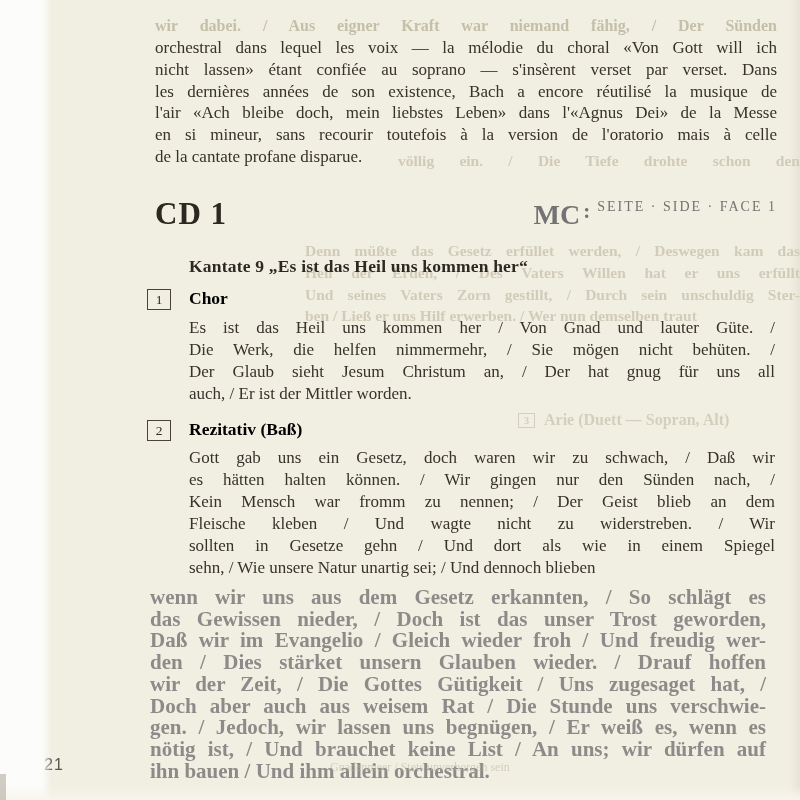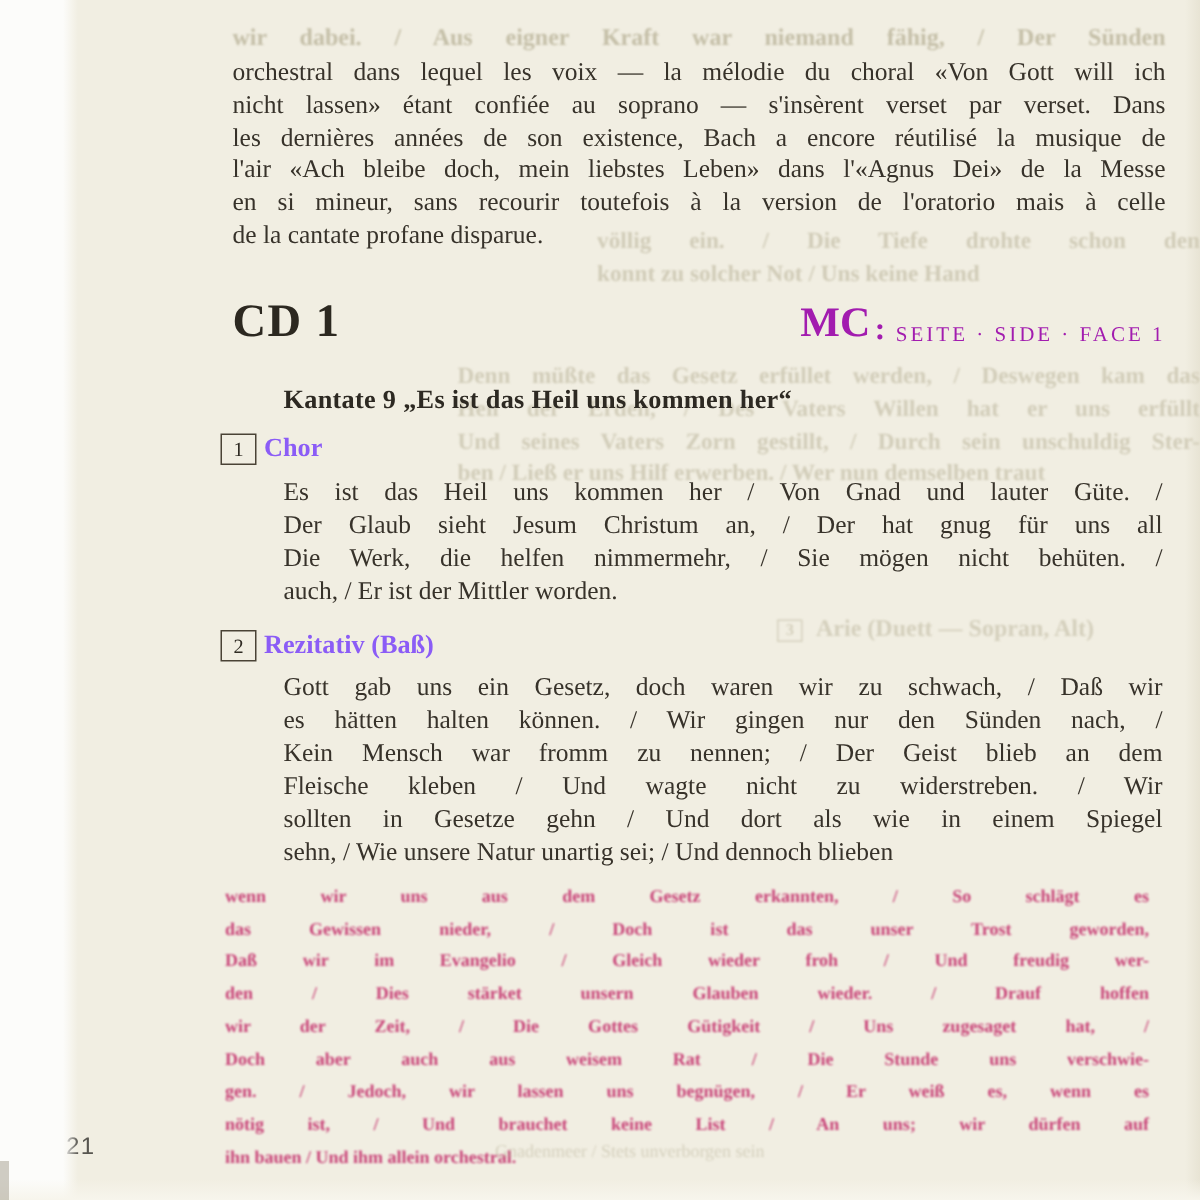--- a/index.html
+++ b/index.html
@@ -42,59 +42,59 @@
   .st .tline-last { text-align-last:left; }
   .st-top   { left:155px; top:17px;  width:622px; font-size:16px; opacity:.85;
               text-align:justify; text-align-last:justify; }
   .st-a     { left:398px; top:150px; width:402px; font-size:15.5px; line-height:22px; opacity:.62; }
   .st-b     { left:305px; top:240px; width:495px; font-size:15.5px; line-height:21.8px; opacity:.6; }
   .st-aria  { left:518px; top:411px; font-size:16px; opacity:.55; display:flex; align-items:center; gap:9px; }
   .st-aria .st-box {
     width:17px; height:15px; border:1.5px solid #bdb79e; box-sizing:border-box;
     display:flex; align-items:center; justify-content:center; font-size:11px;
   }
-  .st-bottom { left:150px; top:587px; width:616px; font-size:12px; line-height:21.7px;
-               opacity:.8; color:#be185d; }
+  .st-bottom { left:150px; top:587px; width:616px; font-size:21px; line-height:21.7px;
+               opacity:.8; color:#737373; }
   .st-gnaden { left:330px; top:760px; font-size:12px; opacity:.55; font-weight:400; }
 
   
   .intro {
     position:absolute; left:155px; top:37px; width:622px;
     font-size:17px; line-height:21.8px; color:#37322a;
   }
   .tline { text-align:justify; text-align-last:justify; }
   .tline-last { text-align-last:left; }
 
   .header-row {
     position:absolute; left:155px; top:196px; width:622px;
     display:flex; justify-content:space-between; align-items:baseline;
   }
   .cd-title {
     font-size:31px; font-weight:600; letter-spacing:1px; color:#2c2820;
   }
-  .mc-wrap { display:flex; align-items:flex-end; color:#a21caf; }
+  .mc-wrap { display:flex; align-items:flex-start; color:#737373; }
   .mc-big   { font-size:28px; font-weight:600; }
   .mc-colon { font-size:21px; font-weight:600; margin:0 7px 0 3px; }
   .mc-small { font-size:14px; font-weight:500; letter-spacing:2px; }
 
   .kantate {
     position:absolute; left:189px; top:256px; margin:0;
     font-size:17.5px; font-weight:700; color:#2d2922; letter-spacing:.2px;
   }
 
   .track-num {
     position:absolute; width:24px; height:21px; box-sizing:border-box;
     border:1.8px solid #4a4336; color:#2f2b23;
     display:flex; align-items:center; justify-content:center;
     font-size:13.5px; background:transparent;
   }
   #t1-num { left:147px; top:289px; }
   #t2-num { left:147px; top:420px; }
   .track-head {
-    position:absolute; left:176px; font-size:17.5px; font-weight:700; color:#8b5cf6;
+    position:absolute; left:189px; font-size:17.5px; font-weight:700; color:#000000;
   }
   #t1-head { top:288px; }
   #t2-head { top:419px; }
   .track-text {
     position:absolute; left:189px; width:586px;
     font-size:17px; line-height:21.9px; color:#37322a;
   }
   #t1-text { top:317px; }
   #t2-text { top:447px; }
 
@@ -105,21 +105,20 @@
   }
 </style>
 </head>
 <body>
 
 <div class="page">
 
   <div class="st st-top">wir dabei. / Aus eigner Kraft war niemand fähig, / Der Sünden</div>
   <div class="st st-a">
       <div class="tline">völlig ein. / Die Tiefe drohte schon den</div>
-      <div class="tline tline-last">konnt zu solcher Not / Uns keine Hand</div>
     </div>
   <div class="st st-b">
       <div class="tline">Denn müßte das Gesetz erfüllet werden, / Deswegen kam das</div>
       <div class="tline">Heil der Erden, / Des Vaters Willen hat er uns erfüllt</div>
       <div class="tline">Und seines Vaters Zorn gestillt, / Durch sein unschuldig Ster-</div>
       <div class="tline tline-last">ben / Ließ er uns Hilf erwerben. / Wer nun demselben traut</div>
     </div>
   <div class="st st-aria">
     <span class="st-box">3</span>
     <span>Arie (Duett — Sopran, Alt)</span>
@@ -154,22 +153,22 @@
       <span class="mc-small">SEITE · SIDE · FACE 1</span>
     </div>
   </div>
 
   <h3 class="kantate">Kantate 9 „Es ist das Heil uns kommen her“</h3>
 
   <div class="track-num" id="t1-num">1</div>
   <div class="track-head" id="t1-head">Chor</div>
   <div class="track-text" id="t1-text">
       <div class="tline">Es ist das Heil uns kommen her / Von Gnad und lauter Güte. /</div>
+      <div class="tline">Die Werk, die helfen nimmermehr, / Sie mögen nicht behüten. /</div>
       <div class="tline">Der Glaub sieht Jesum Christum an, / Der hat gnug für uns all</div>
-      <div class="tline">Die Werk, die helfen nimmermehr, / Sie mögen nicht behüten. /</div>
       <div class="tline tline-last">auch, / Er ist der Mittler worden.</div>
     </div>
 
   <div class="track-num" id="t2-num">2</div>
   <div class="track-head" id="t2-head">Rezitativ (Baß)</div>
   <div class="track-text" id="t2-text">
       <div class="tline">Gott gab uns ein Gesetz, doch waren wir zu schwach, / Daß wir</div>
       <div class="tline">es hätten halten können. / Wir gingen nur den Sünden nach, /</div>
       <div class="tline">Kein Mensch war fromm zu nennen; / Der Geist blieb an dem</div>
       <div class="tline">Fleische kleben / Und wagte nicht zu widerstreben. / Wir</div>

